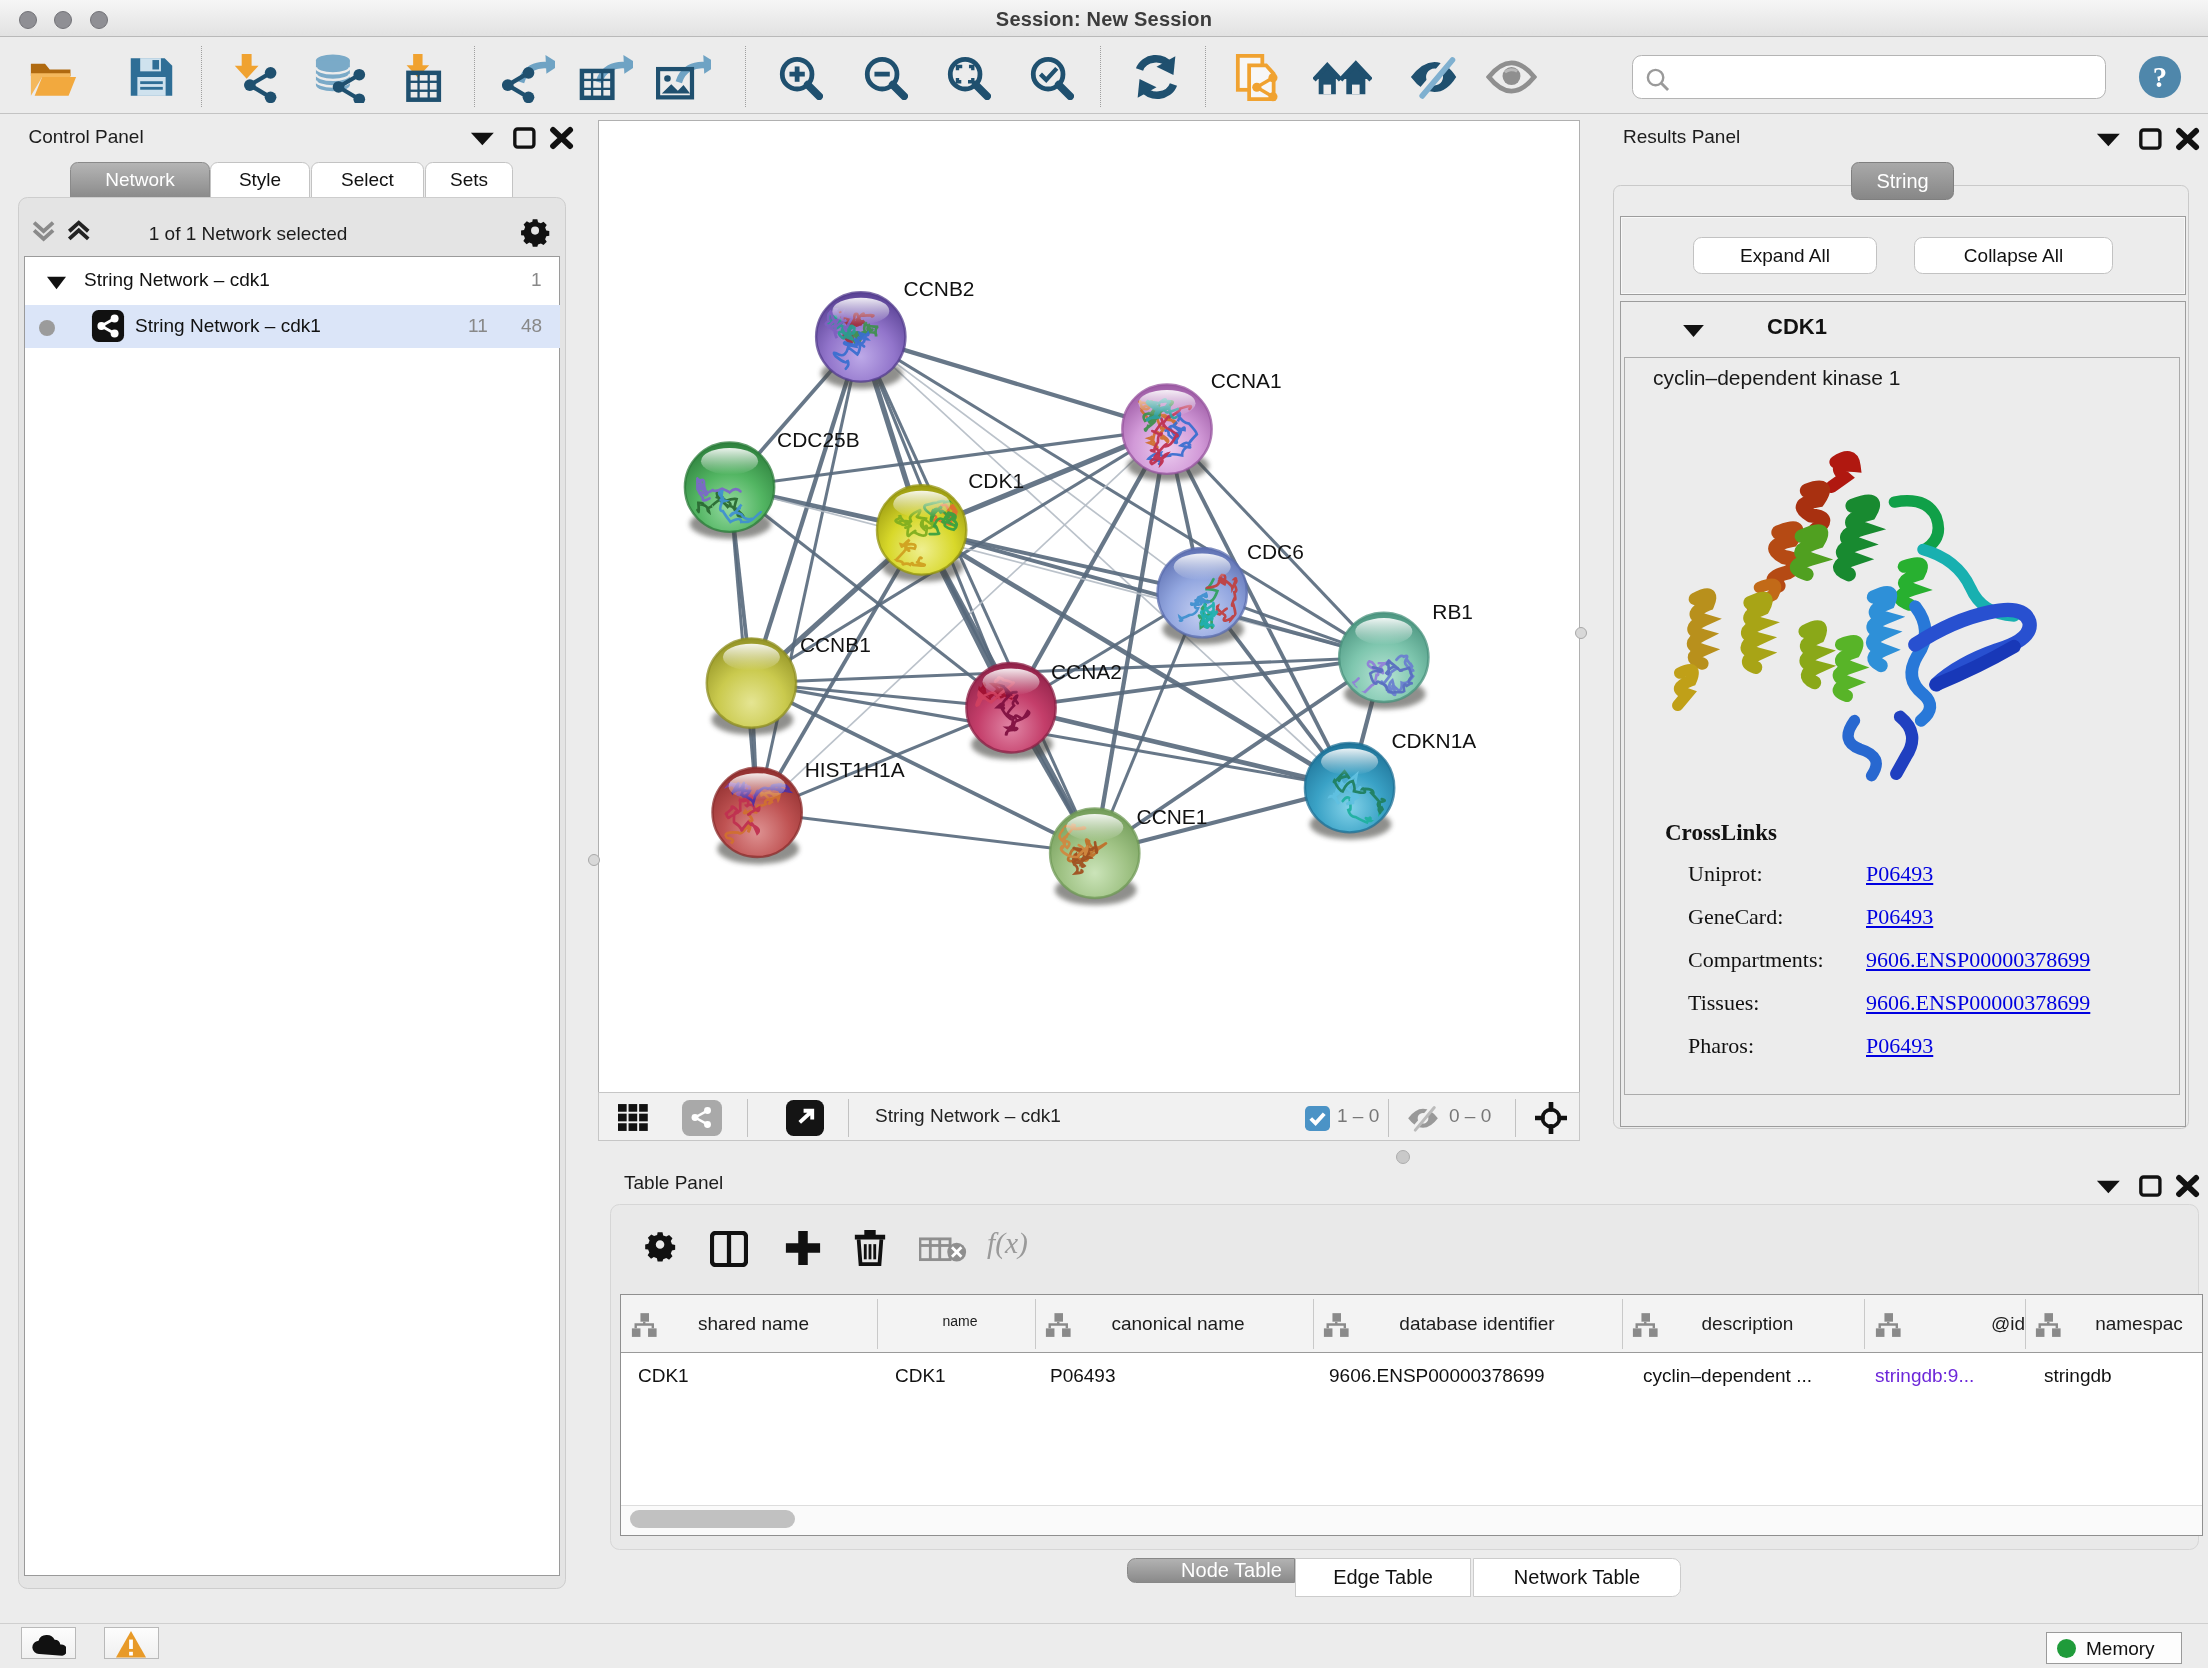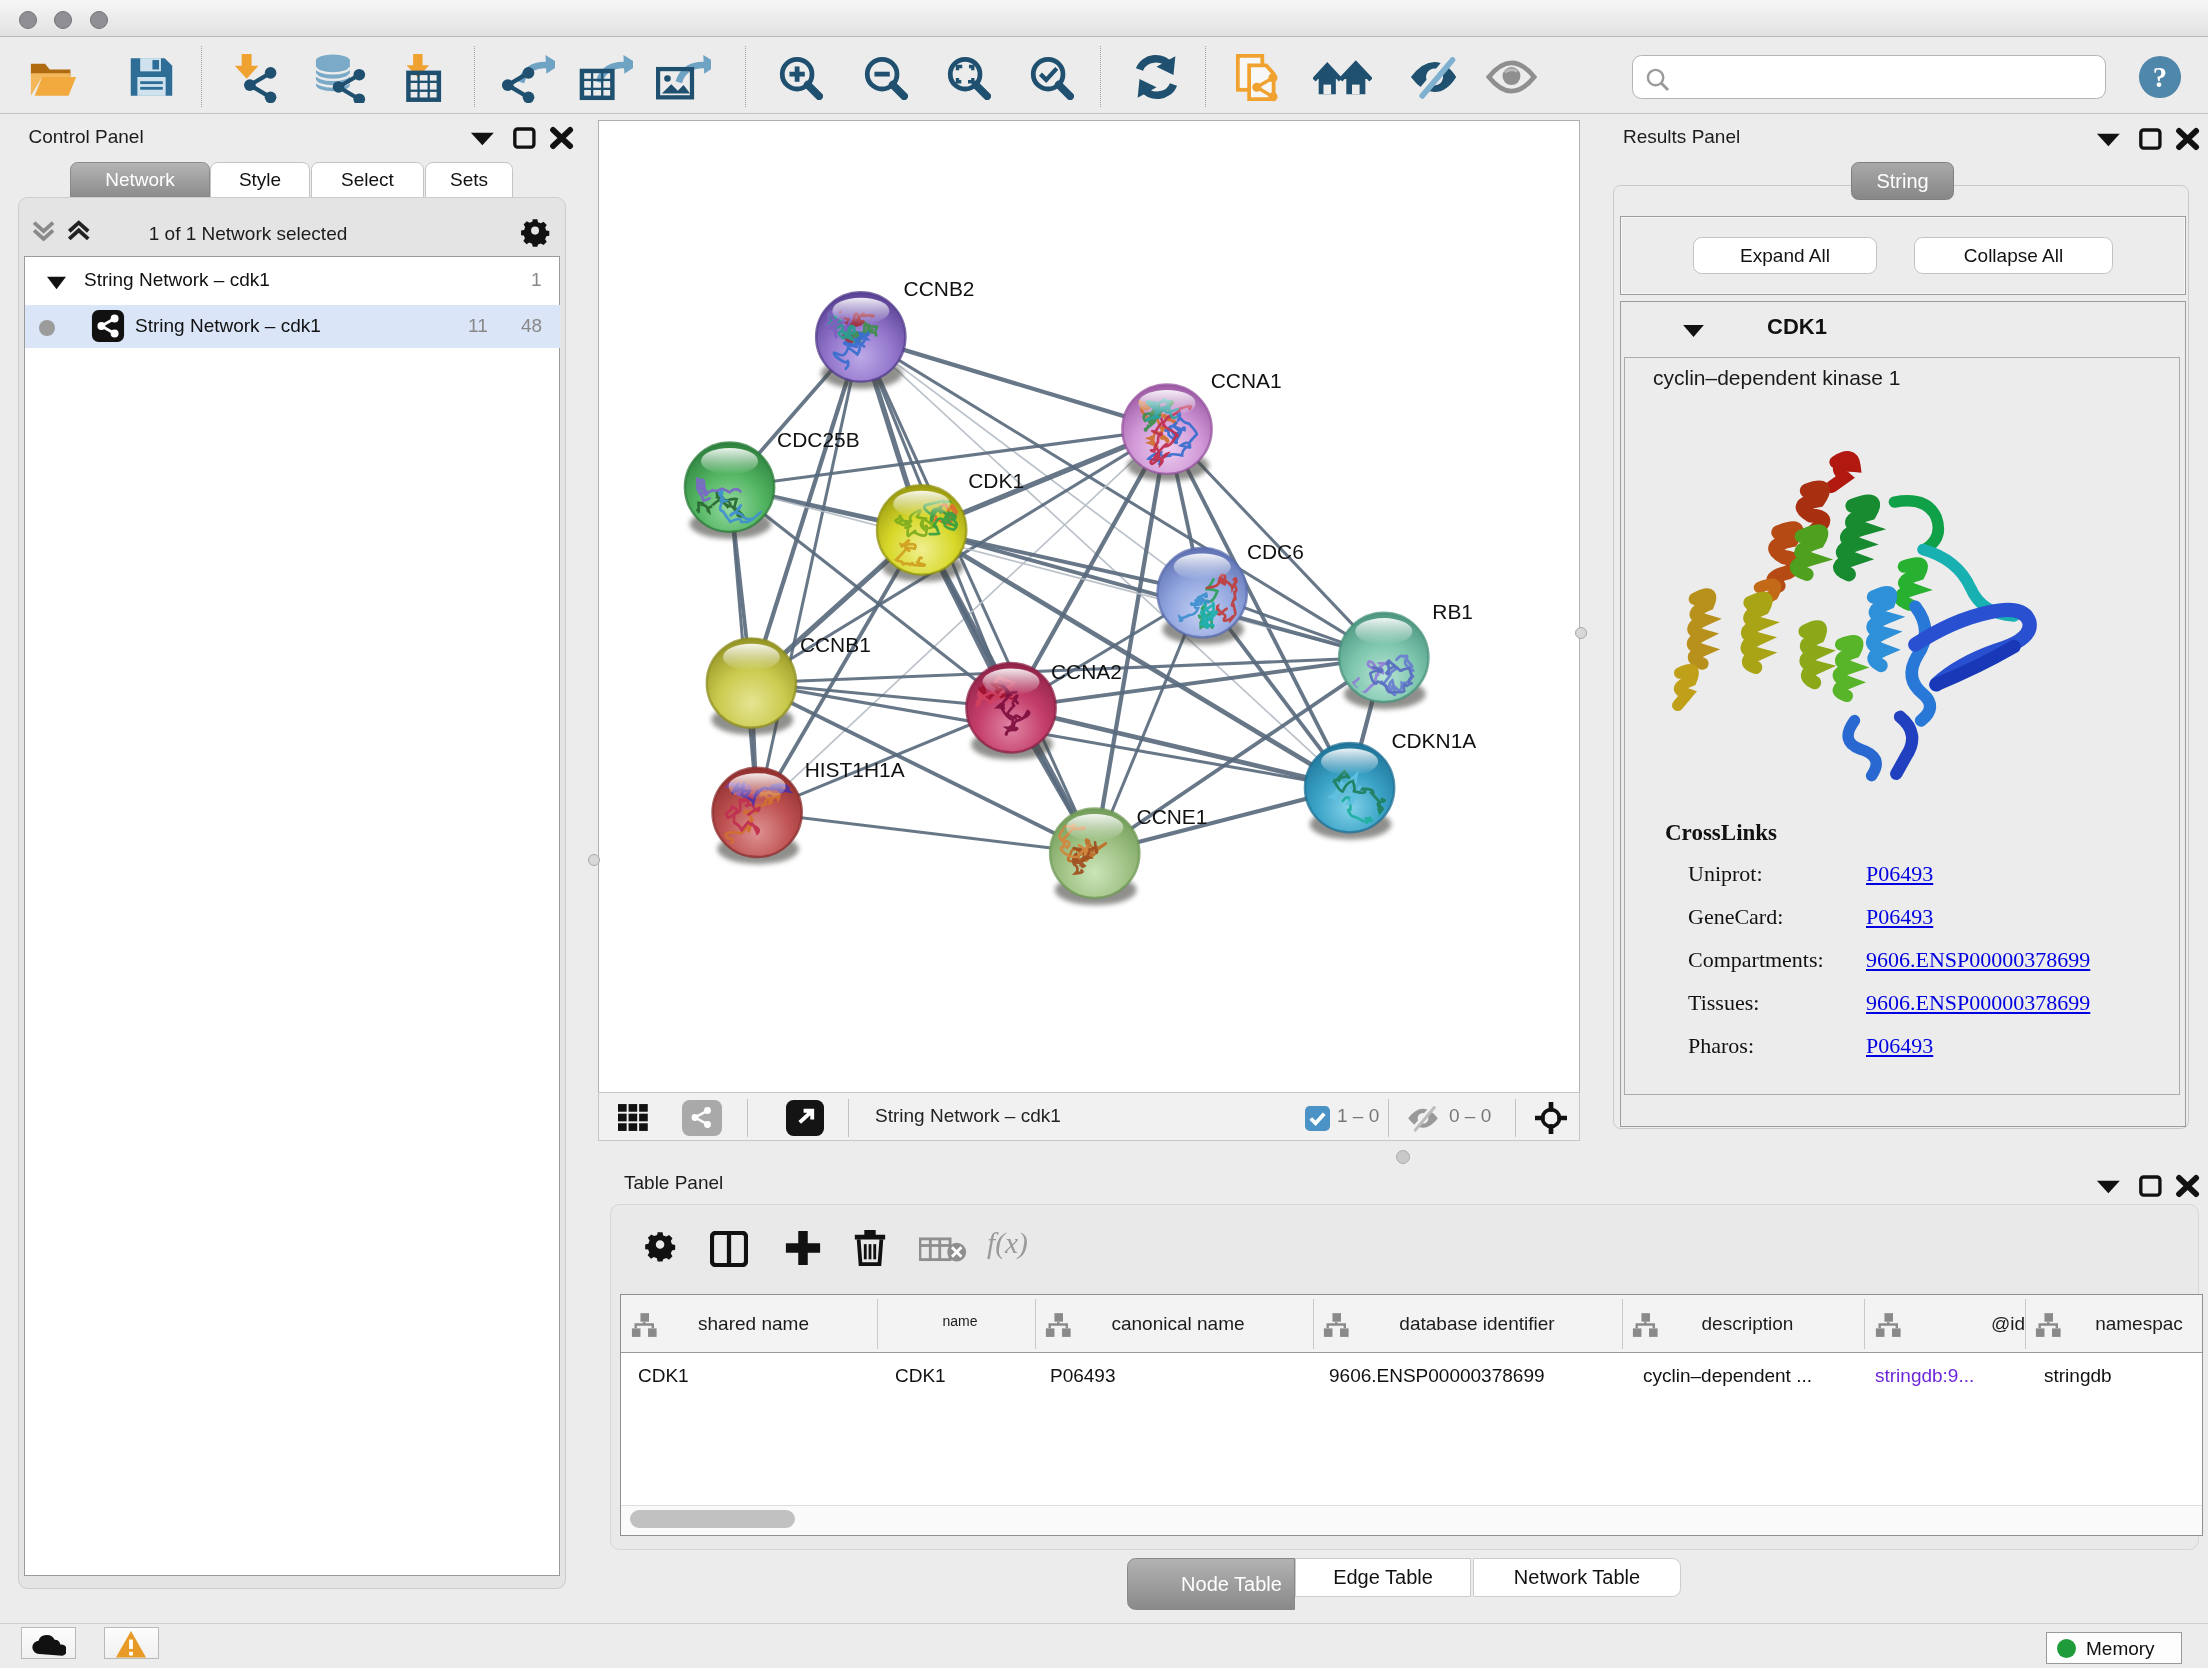--- a/index.html
+++ b/index.html
@@ -16,20 +16,21 @@
 #netview{left:598px;top:120px;width:982px;height:972px;background:#fff;border:1px solid #b0b0b0;border-bottom:none;}
 #netfooter{left:598px;top:1092px;width:982px;height:49px;background:#f1f1f1;border:1px solid #c6c6c6;}
 .vsep{top:5.7px;height:38px;width:0;border-left:1px solid #c2c2c2;}
 a.lk{color:#0000e0;}
 </style></head>
 <body>
 <div id="titlebar" class="abs">
 <div class="abs tl" style="left:19px"></div>
     <div class="abs tl" style="left:54px"></div>
     <div class="abs tl" style="left:90px"></div>
+<div id="wtitle" class="abs">Session: New Session</div>
 </div>
 <div id="toolbar" class="abs">
     <svg class="abs" style="left:28.5px;top:16px" width="49" height="46" viewBox="0 0 52 48">
       <path fill="#b06a10" d="M2 10 h15 l5 6 h22 v7 H2 z"></path>
       <path fill="#f4b85c" d="M2 44 L2 20 h42 v4 h-30 z"></path>
       <path fill="#f2a93e" d="M6 44 L14 24 h36 L42 44 z"></path>
     </svg>
     <svg class="abs" style="left:127px;top:16px" width="49" height="46" viewBox="0 0 52 48">
       <path fill="#2e6e96" d="M4 4 h36 l8 8 v32 H4 z"></path>
       <rect x="14" y="4" width="22" height="14" fill="#cfe2ee"></rect>
@@ -710,21 +711,21 @@
 <div class="abs" style="left:2034px;top:1313px;width:210px;text-align:center;font-size:19px;color:#1c1c1c">namespac</div>
 <div class="abs" style="left:638px;top:1365px;font-size:19px;color:#111">CDK1</div>
 <div class="abs" style="left:895px;top:1365px;font-size:19px;color:#111">CDK1</div>
 <div class="abs" style="left:1050px;top:1365px;font-size:19px;color:#111">P06493</div>
 <div class="abs" style="left:1329px;top:1365px;font-size:19px;color:#111">9606.ENSP00000378699</div>
 <div class="abs" style="left:1643px;top:1365px;font-size:19px;color:#111">cyclin–dependent ...</div>
 <div class="abs" style="left:1875px;top:1365px;font-size:19px;color:#6d28d9">stringdb:9...</div>
 <div class="abs" style="left:2044px;top:1365px;font-size:19px;color:#111">stringdb</div>
 <div class="abs" style="left:621px;top:1505px;width:1581px;height:30px;background:#fafafa;border-top:1px solid #ddd;"></div>
 <div class="abs" style="left:630px;top:1510px;width:165px;height:18px;border-radius:9.5px;background:#c1c1c1;"></div>
-<div class="abs" style="left:1127px;top:1558px;width:168px;height:52px;font-size:20px;display:flex;align-items:center;justify-content:center;background:linear-gradient(#b2b2b2,#8a8a8a);color:#fff;border:1px solid #888;border-radius:8.6px 0 0 8.6px;padding-left:41px;">Node Table</div>
+<div class="abs" style="left:1127px;top:1558px;width:168px;height:25px;font-size:20px;display:flex;align-items:center;justify-content:center;background:linear-gradient(#b2b2b2,#8a8a8a);color:#fff;border:1px solid #888;border-radius:8.6px 0 0 8.6px;padding-left:41px;">Node Table</div>
 <div class="abs" style="left:1295px;top:1558px;width:176px;height:39px;font-size:20px;display:flex;align-items:center;justify-content:center;background:#fff;color:#111;border:1px solid #ccc;border-radius:0;">Edge Table</div>
 <div class="abs" style="left:1473px;top:1558px;width:208px;height:39px;font-size:20px;display:flex;align-items:center;justify-content:center;background:#fff;color:#111;border:1px solid #ccc;border-radius:0 8.6px 8.6px 0;">Network Table</div>
 <div class="abs" style="left:0;top:1623px;width:2208px;height:46px;background:#ececec;border-top:1px solid #cfcfcf;"></div>
 <div class="abs" style="left:21px;top:1627px;width:55px;height:32px;background:linear-gradient(#fdfdfd,#f0f0f0);border:1px solid #b9b9b9;"></div>
 <svg class="abs" style="left:30px;top:1633px" width="36" height="23" viewBox="0 0 38 24">
     <path fill="#111" d="M10 22 a7 7 0 0 1 -1 -14 a9 8 0 0 1 17 -1 a6 6 0 0 1 6 5 a6 6 0 0 1 2 12 z"></path>
   </svg>
 <div class="abs" style="left:104px;top:1627px;width:55px;height:32px;background:linear-gradient(#fdfdfd,#f0f0f0);border:1px solid #b9b9b9;"></div>
 <svg class="abs" style="left:115px;top:1630px" width="32" height="28.5" viewBox="0 0 34 30">
     <path fill="#e89a28" d="M17 1 L33 29 H1 z"></path>

